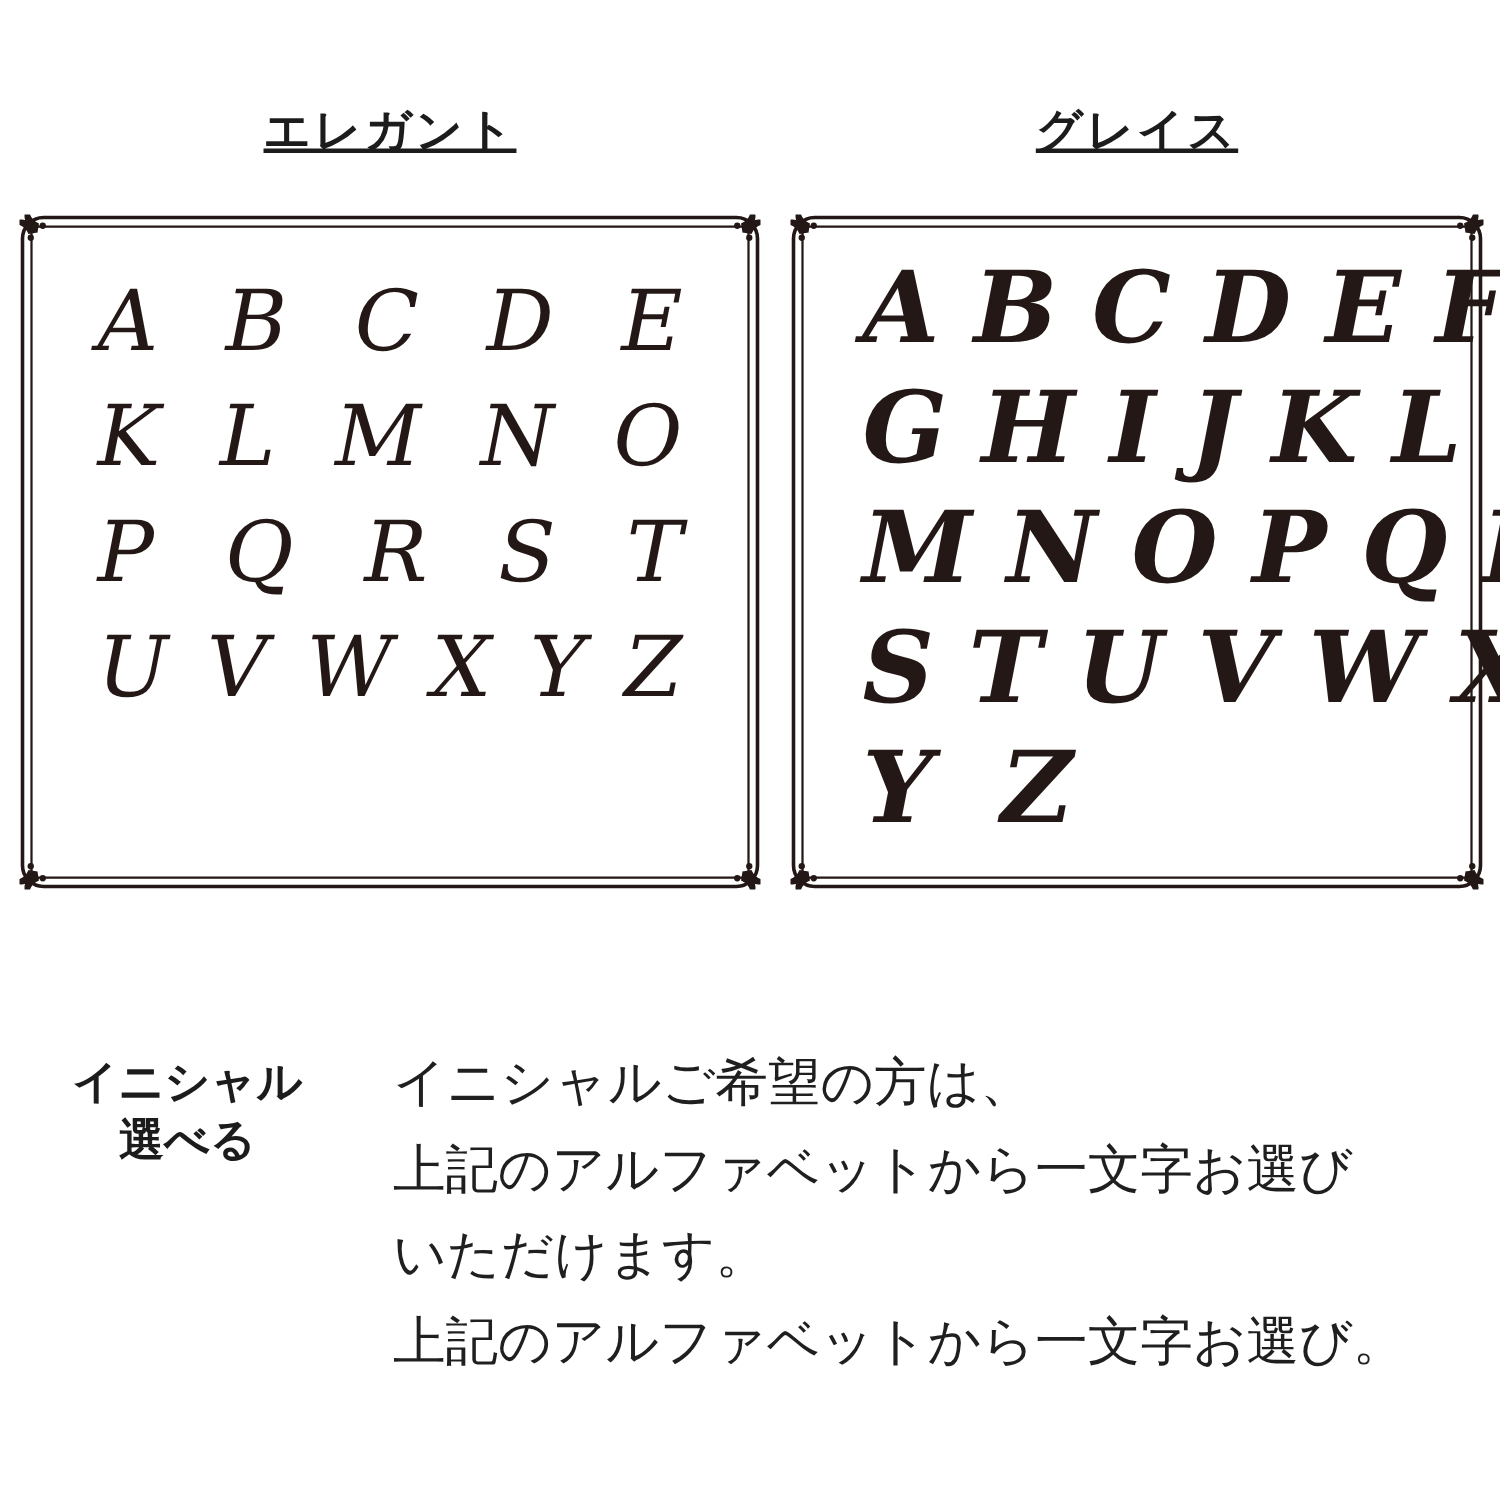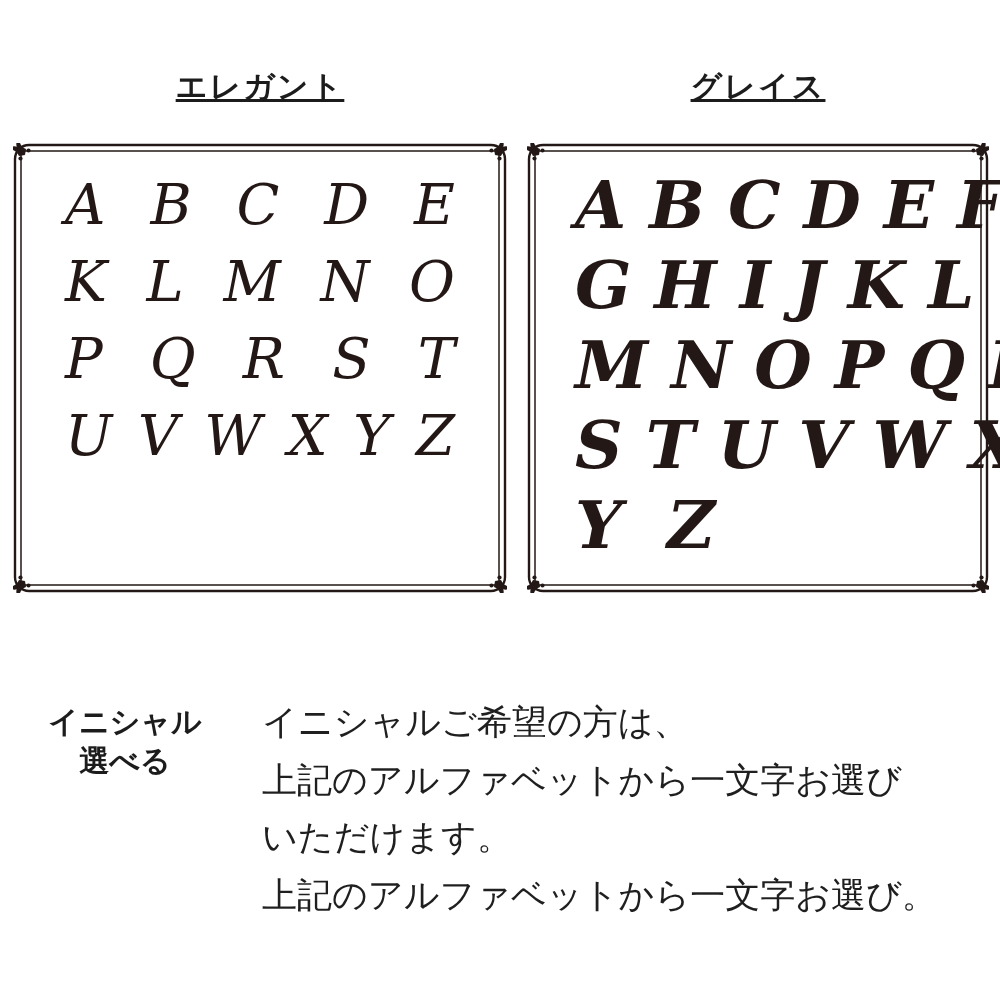--- a/index.html
+++ b/index.html
@@ -30,21 +30,21 @@
   .frame-svg { position: absolute; left: 0; top: 0; }
 
   .rows { position: absolute; left: 0; top: 0; width: 100%; height: 100%; }
 
   .letter-row {
     text-align: justify;
     text-align-last: justify;
     white-space: nowrap;
     color: #231815;
   }
-  .specimen-box.left .rows { padding-top: 23px; border-radius: 30px; }
+  .specimen-box.left .rows { padding-top: 33px; border-radius: 30px; }
   .specimen-box.left .letter-row {
     font-family: "DejaVu Serif", serif;
     font-style: italic;
     font-size: 56px;
     line-height: 77px;
     padding: 0 52px;
   }
   .specimen-box.right .rows { padding-top: 22px; }
   .specimen-box.right .letter-row {
     font-family: "DejaVu Serif", serif;

